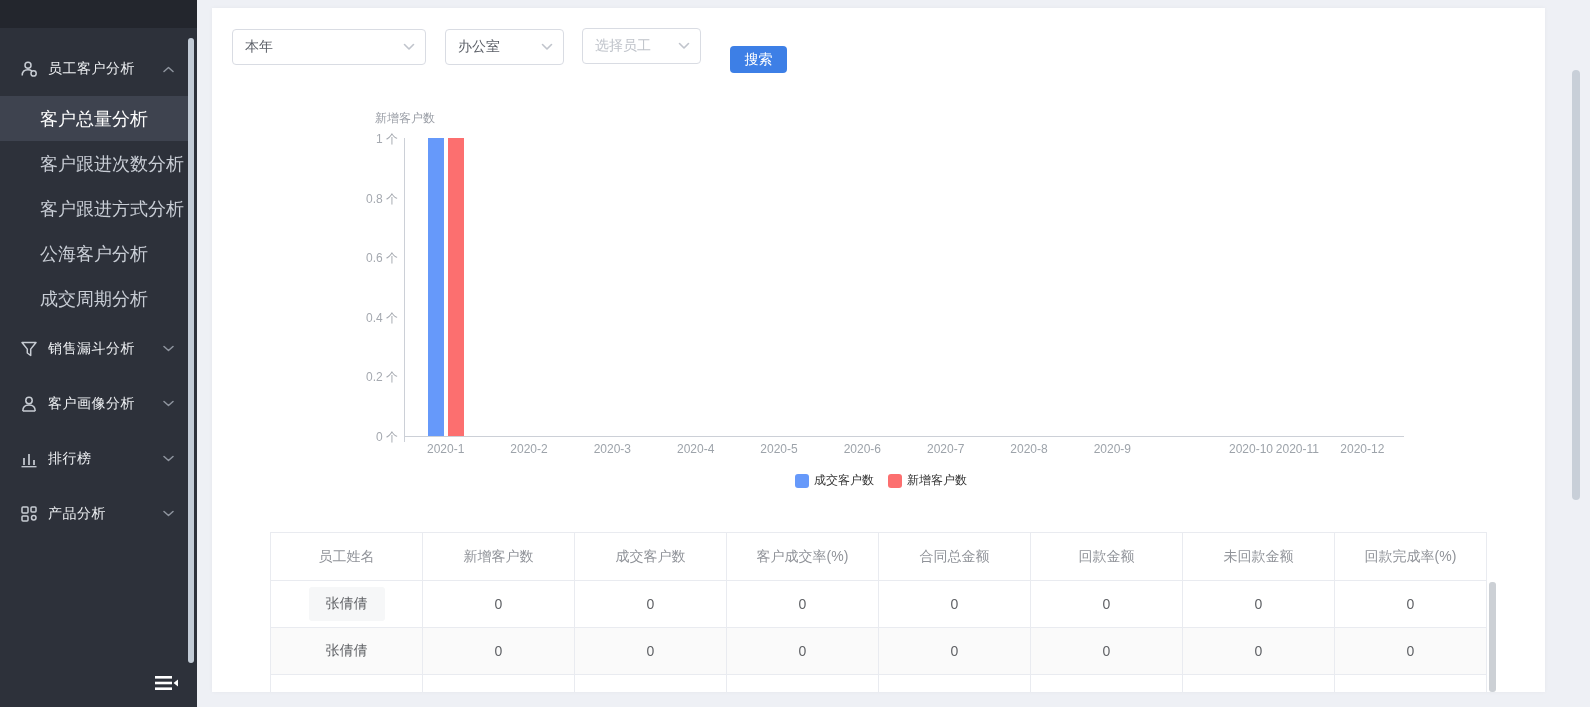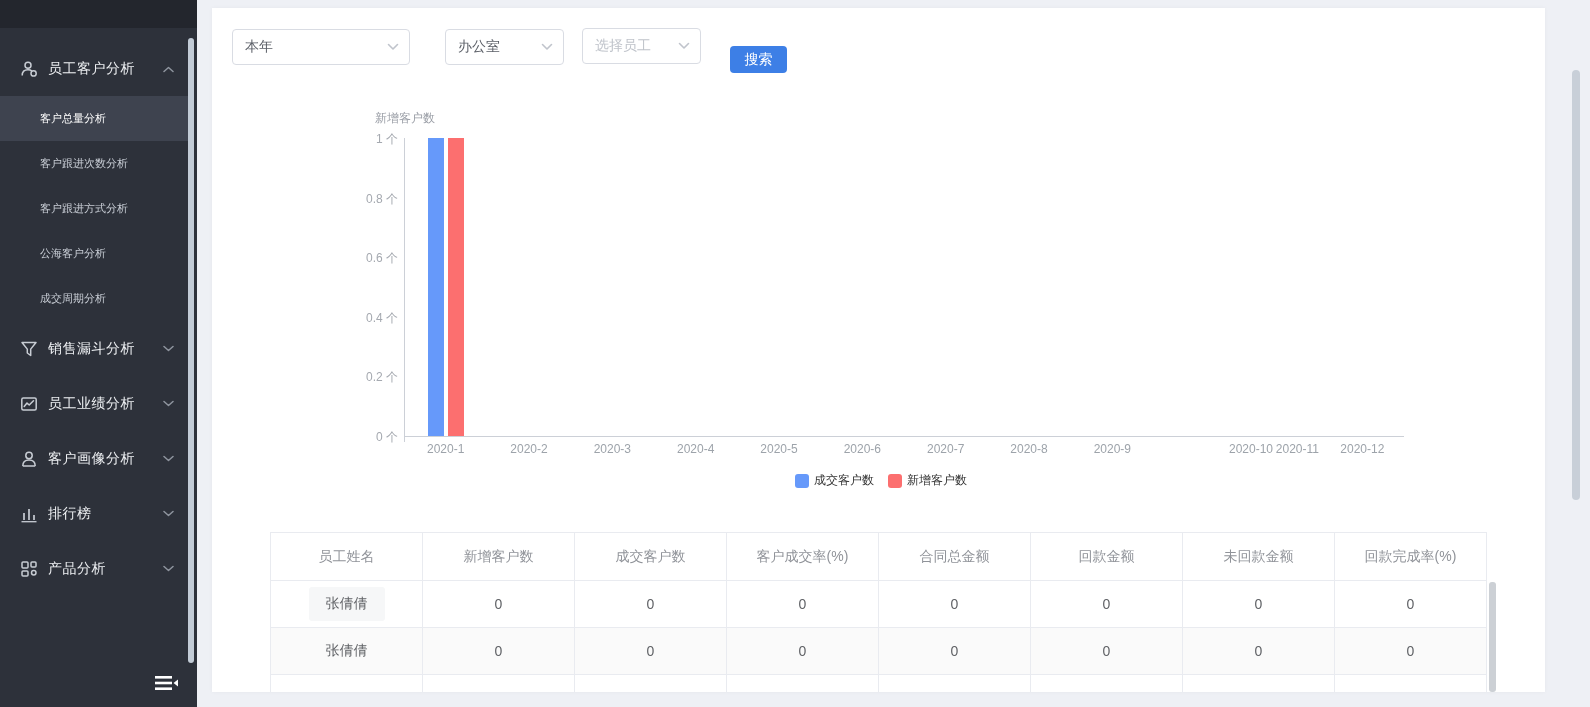--- a/index.html
+++ b/index.html
@@ -9,21 +9,21 @@
   
   .sidebar { position:absolute; left:0; top:0; width:197px; height:707px; background:#2d313a; z-index:5; }
   .sidebar-top { position:absolute; left:0; top:0; width:100%; height:28px; background:#23262d; }
   .menu { position:absolute; left:0; top:28px; width:188px; }
   .menu-row { display:flex; align-items:center; height:54px; padding:0 14px 0 20px; cursor:pointer; }
   .menu-row .mi { width:18px; height:18px; margin-right:10px; display:flex; align-items:center; justify-content:center; }
   .menu-row .ml { flex:1; color:#eef0f3; font-size:14px; letter-spacing:.5px; }
   .menu-row .chev { width:12px; display:flex; align-items:center; justify-content:center; }
   .group-gap { height:55px; }
   .group-gap .menu-row { height:55px; }
-  .submenu-row { display:flex; align-items:center; height:45px; padding-left:40px; color:#c9ced6; font-size:11px; cursor:pointer; }
+  .submenu-row { display:flex; align-items:center; height:45px; padding-left:40px; color:#c9ced6; font-size:18px; cursor:pointer; }
   .submenu-row.active { background:#3e434f; color:#ffffff; }
   .first-group { margin-top:14px; }
   .sb-scroll-thumb { position:absolute; left:188px; top:38px; width:6px; height:625px; background:#c2cbd6; border-radius:3px; }
   .collapse-btn { position:absolute; left:148px; bottom:8px; width:36px; height:32px; display:flex; align-items:center; justify-content:center; cursor:pointer; }
 
   
   .card { position:absolute; left:212px; top:8px; width:1333px; height:684px; background:#ffffff; overflow:hidden; box-shadow:0 0 4px rgba(0,0,0,.04); }
 
   
   .select-box { position:absolute; height:36px; border:1px solid #d9dce3; border-radius:4px; background:#fff; display:flex; align-items:center; padding:0 10px 0 12px; font-size:14px; color:#5a5e66; cursor:pointer; }
@@ -99,36 +99,20 @@
           </div>
         </div>
         <div class="group-gap">
           <div class="menu-row">
             <span class="mi">
               <svg width="18" height="18" viewBox="0 0 18 18" fill="none" stroke="#c8cdd4" stroke-width="1.5" stroke-linejoin="round">
                 <path d="M2,2.5 h14 l-5.3,6.6 v6.4 l-3.4,-2.5 v-3.9 z"></path>
               </svg>
             </span>
             <span class="ml">销售漏斗分析</span>
-            <span class="chev">
-              <svg width="11" height="7" viewBox="0 0 11 7">
-                <polyline points="1,1.5 5.5,5.5 10,1.5" fill="none" stroke="#8f959f" stroke-width="1.5" stroke-linecap="round" stroke-linejoin="round"></polyline>
-              </svg>
-            </span>
-          </div>
-        </div>
-        <div class="group-gap">
-          <div class="menu-row">
-            <span class="mi">
-              <svg width="18" height="18" viewBox="0 0 18 18" fill="none" stroke="#c8cdd4" stroke-width="1.5">
-                <rect x="1.8" y="3" width="14.4" height="12" rx="1.5"></rect>
-                <polyline points="4.2,11.5 7,8 9.2,10 13.5,5.8" stroke-linecap="round" stroke-linejoin="round"></polyline>
-              </svg>
-            </span>
-            <span class="ml">员工业绩分析</span>
             <span class="chev">
               <svg width="11" height="7" viewBox="0 0 11 7">
                 <polyline points="1,1.5 5.5,5.5 10,1.5" fill="none" stroke="#8f959f" stroke-width="1.5" stroke-linecap="round" stroke-linejoin="round"></polyline>
               </svg>
             </span>
           </div>
         </div>
         <div class="group-gap">
           <div class="menu-row">
             <span class="mi">
@@ -191,21 +175,21 @@
           <rect x="2" y="9.7" width="17" height="2.6" fill="#fff"></rect>
           <rect x="2" y="15.4" width="17" height="2.6" fill="#fff"></rect>
           <polygon points="25,7.5 25,14.5 20.5,11" fill="#fff"></polygon>
         </svg>
       </span>
     </div>
   </aside>
 
   <main class="card">
 
-    <div class="select-box" style="left:20px; top:21px; width:178px;">
+    <div class="select-box" style="left:20px; top:21px; width:194px;">
       <span class="stext">本年</span>
       <span>
         <svg width="12" height="8" viewBox="0 0 12 8">
             <polyline points="1.5,1.5 6,6 10.5,1.5" fill="none" stroke="#c0c4cc" stroke-width="1.6" stroke-linecap="round" stroke-linejoin="round"></polyline>
           </svg>
       </span>
     </div>
     <div class="select-box" style="left:233px; top:21px; width:119px;">
       <span class="stext">办公室</span>
       <span>

